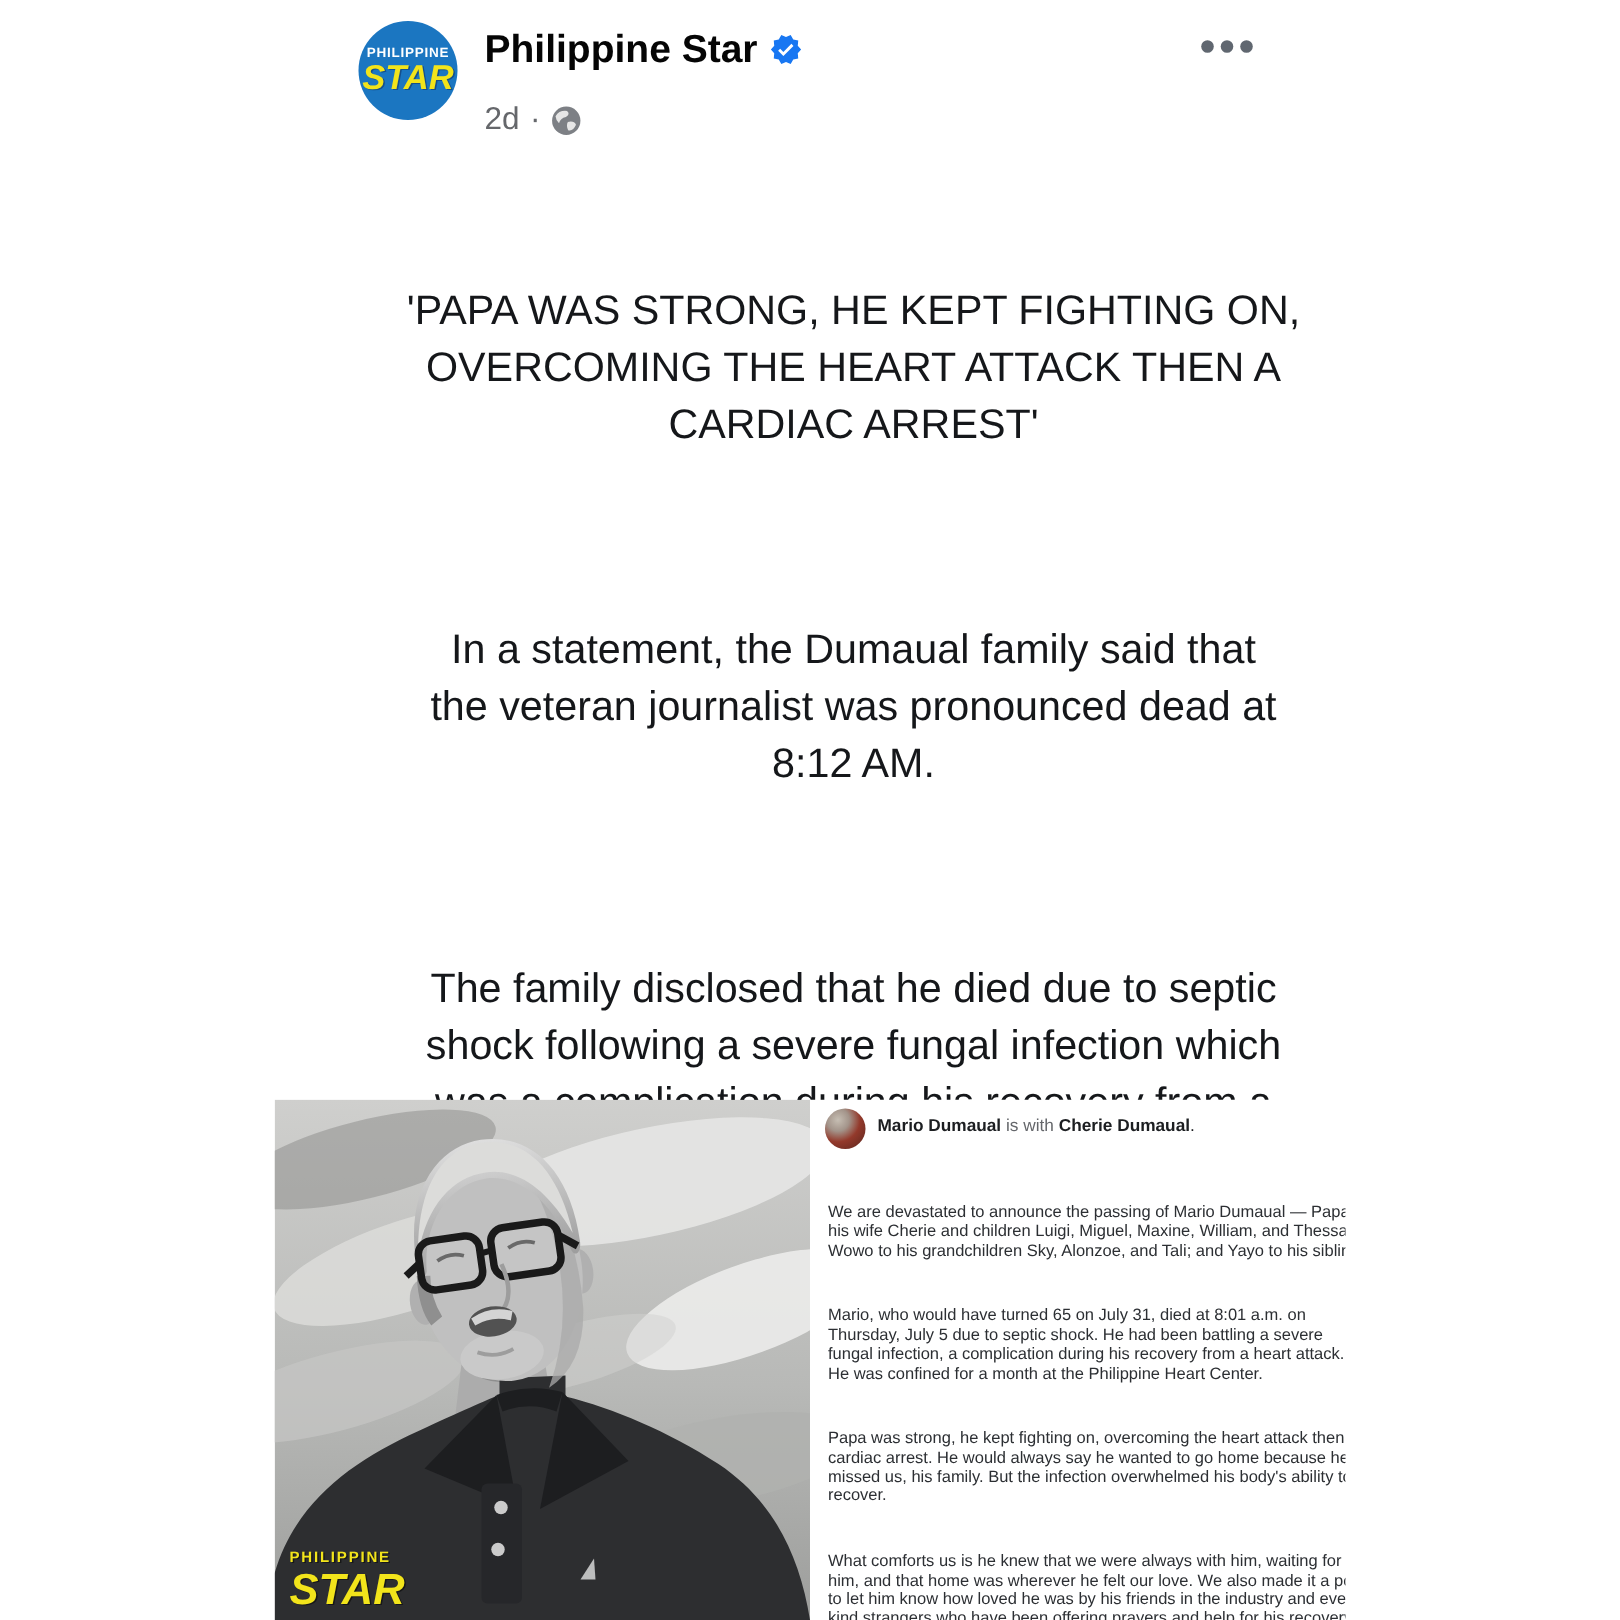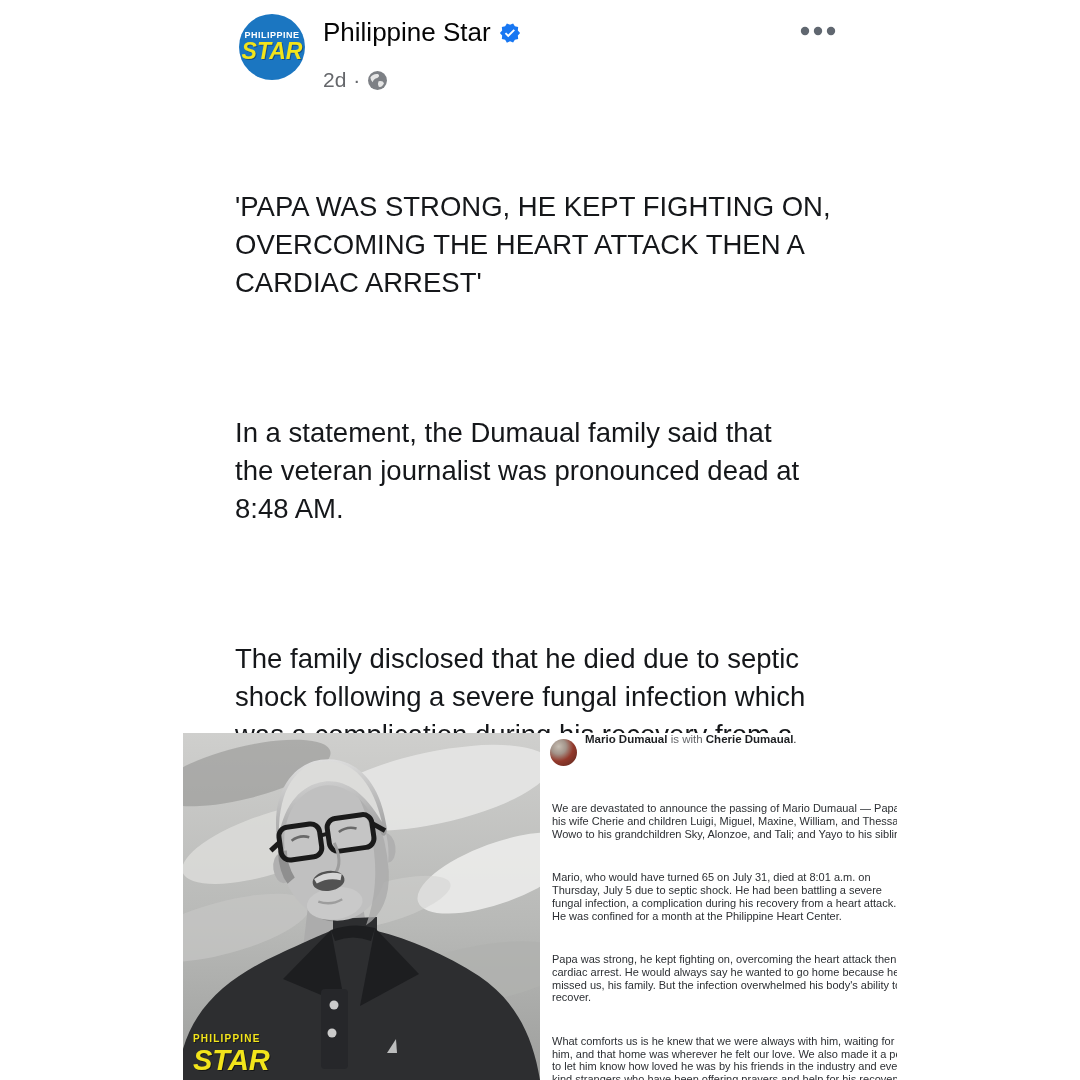--- a/index.html
+++ b/index.html
@@ -7,46 +7,46 @@
           font-family:"Liberation Sans",sans-serif;color:#121417;}
 
   
   .page-avatar{position:absolute;left:239px;top:14px;width:66px;height:66px;border-radius:50%;
                background:#1b76c1;display:flex;flex-direction:column;align-items:center;
                justify-content:center;cursor:pointer;}
   .av1{font-size:9px;font-weight:bold;color:#fff;letter-spacing:.5px;}
   .av2{font-size:23px;font-weight:800;font-style:italic;color:#f2e41b;margin-top:-2px;
        text-shadow:1px 1px 0 rgba(16,48,96,.55);}
   .name-row{position:absolute;left:323px;top:17px;display:flex;align-items:center;gap:8px;}
-  .page-name{font-size:26px;font-weight:normal;color:#050505;cursor:pointer;}
+  .page-name{font-size:26px;font-weight:bold;color:#050505;cursor:pointer;}
   .meta-row{position:absolute;left:323px;top:56px;display:flex;align-items:center;gap:7px;
             font-size:21px;color:#65676b;margin-top:12px;}
   .options{position:absolute;left:793px;top:16px;width:52px;height:30px;display:flex;
            align-items:center;justify-content:center;cursor:pointer;}
 
   
   .post-text{position:absolute;left:235px;top:112px;width:668px;font-size:27.5px;
              line-height:38px;color:#15171a;white-space:pre;}
-  .post-text p{margin:0 0 36px 0;}
+  .post-text p{margin:0 0 36px 0;text-align:center;}
 
   
   .attachment{position:absolute;left:183px;top:733px;width:714px;height:347px;margin:0;
               overflow:hidden;cursor:pointer;}
   .photo{position:absolute;left:0;top:0;width:357px;height:347px;}
   .watermark{position:absolute;left:10px;top:301px;color:#f2e41b;line-height:1;}
   .wm1{display:block;font-size:10px;font-weight:bold;letter-spacing:1.2px;
        text-shadow:1px 1px 0 rgba(0,0,0,.5);}
   .wm2{display:block;font-size:29px;font-weight:800;font-style:italic;margin-top:2px;
        text-shadow:1px 1px 0 rgba(0,0,0,.5);}
 
   .embedded{position:absolute;left:357px;top:0;width:357px;height:347px;background:#fff;}
   .emb-avatar{position:absolute;left:10px;top:6px;width:27px;height:27px;border-radius:50%;
               background:radial-gradient(circle at 32% 28%, #c6beb3 0%, #a3948a 28%,
                           #93392b 55%, #57251d 100%);}
-  .emb-name{position:absolute;left:45px;top:0;font-size:11.5px;color:#1c1e21;}
+  .emb-name{position:absolute;left:45px;top:12px;font-size:11.5px;color:#1c1e21;}
   .emb-name .b{font-weight:bold;}
   .emb-name .g{color:#65676b;}
   .emb-body{position:absolute;left:12px;top:44px;width:344px;font-size:11px;
             line-height:12.7px;color:#2c2f33;white-space:pre;}
   .emb-body p{margin:0 0 5.5px 0;}
 </style>
 </head>
 <body>
 
 <div class="canvas">
@@ -87,21 +87,21 @@
       </svg>
     </span>
   </div>
 
   <div class="post-text">
     <p>'PAPA WAS STRONG, HE KEPT FIGHTING ON,
 OVERCOMING THE HEART ATTACK THEN A
 CARDIAC ARREST'</p>
     <p>In a statement, the Dumaual family said that
 the veteran journalist was pronounced dead at
-8:48 AM.</p>
+8:12 AM.</p>
     <p>The family disclosed that he died due to septic
 shock following a severe fungal infection which
 was a complication during his recovery from a
 heart attack.</p>
   </div>
 
   <figure class="attachment">
 
     <div class="photo">
       <svg width="357" height="347" viewBox="0 0 357 347">

